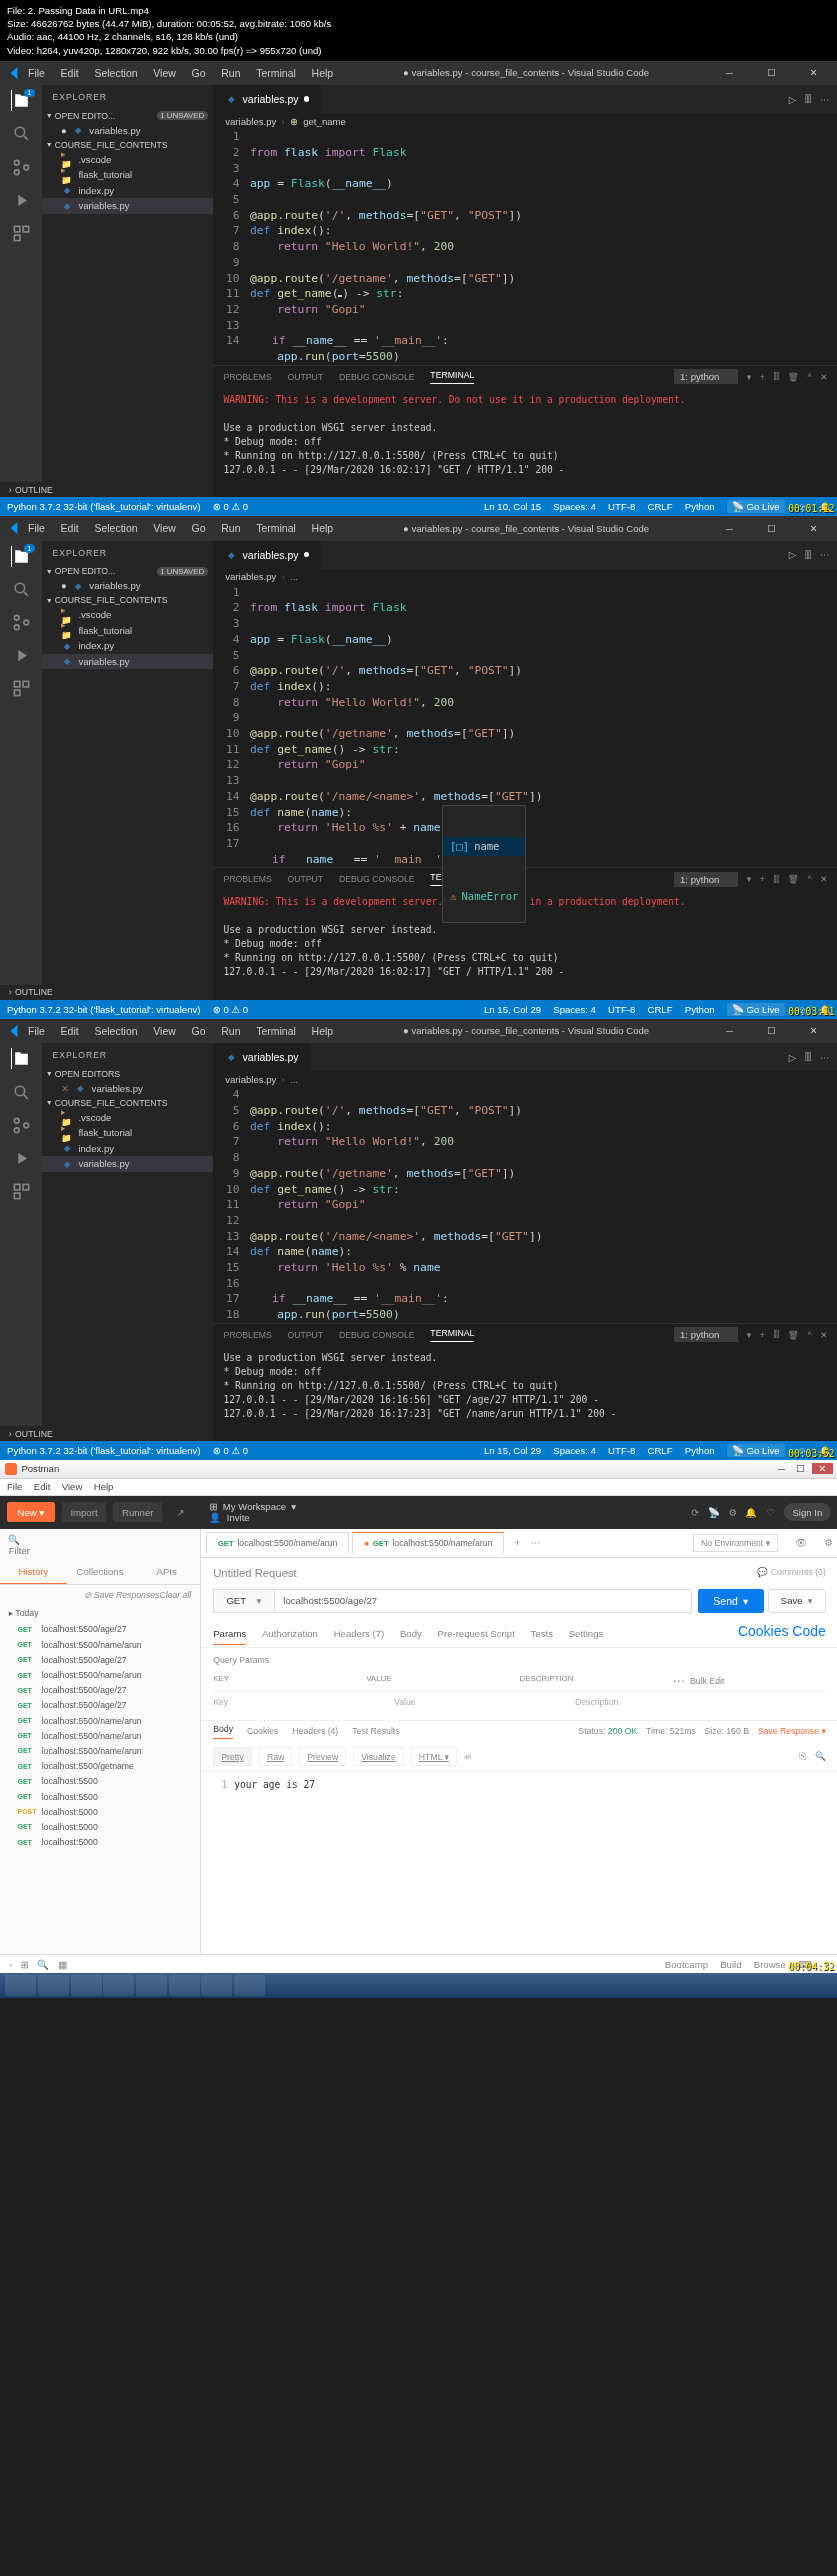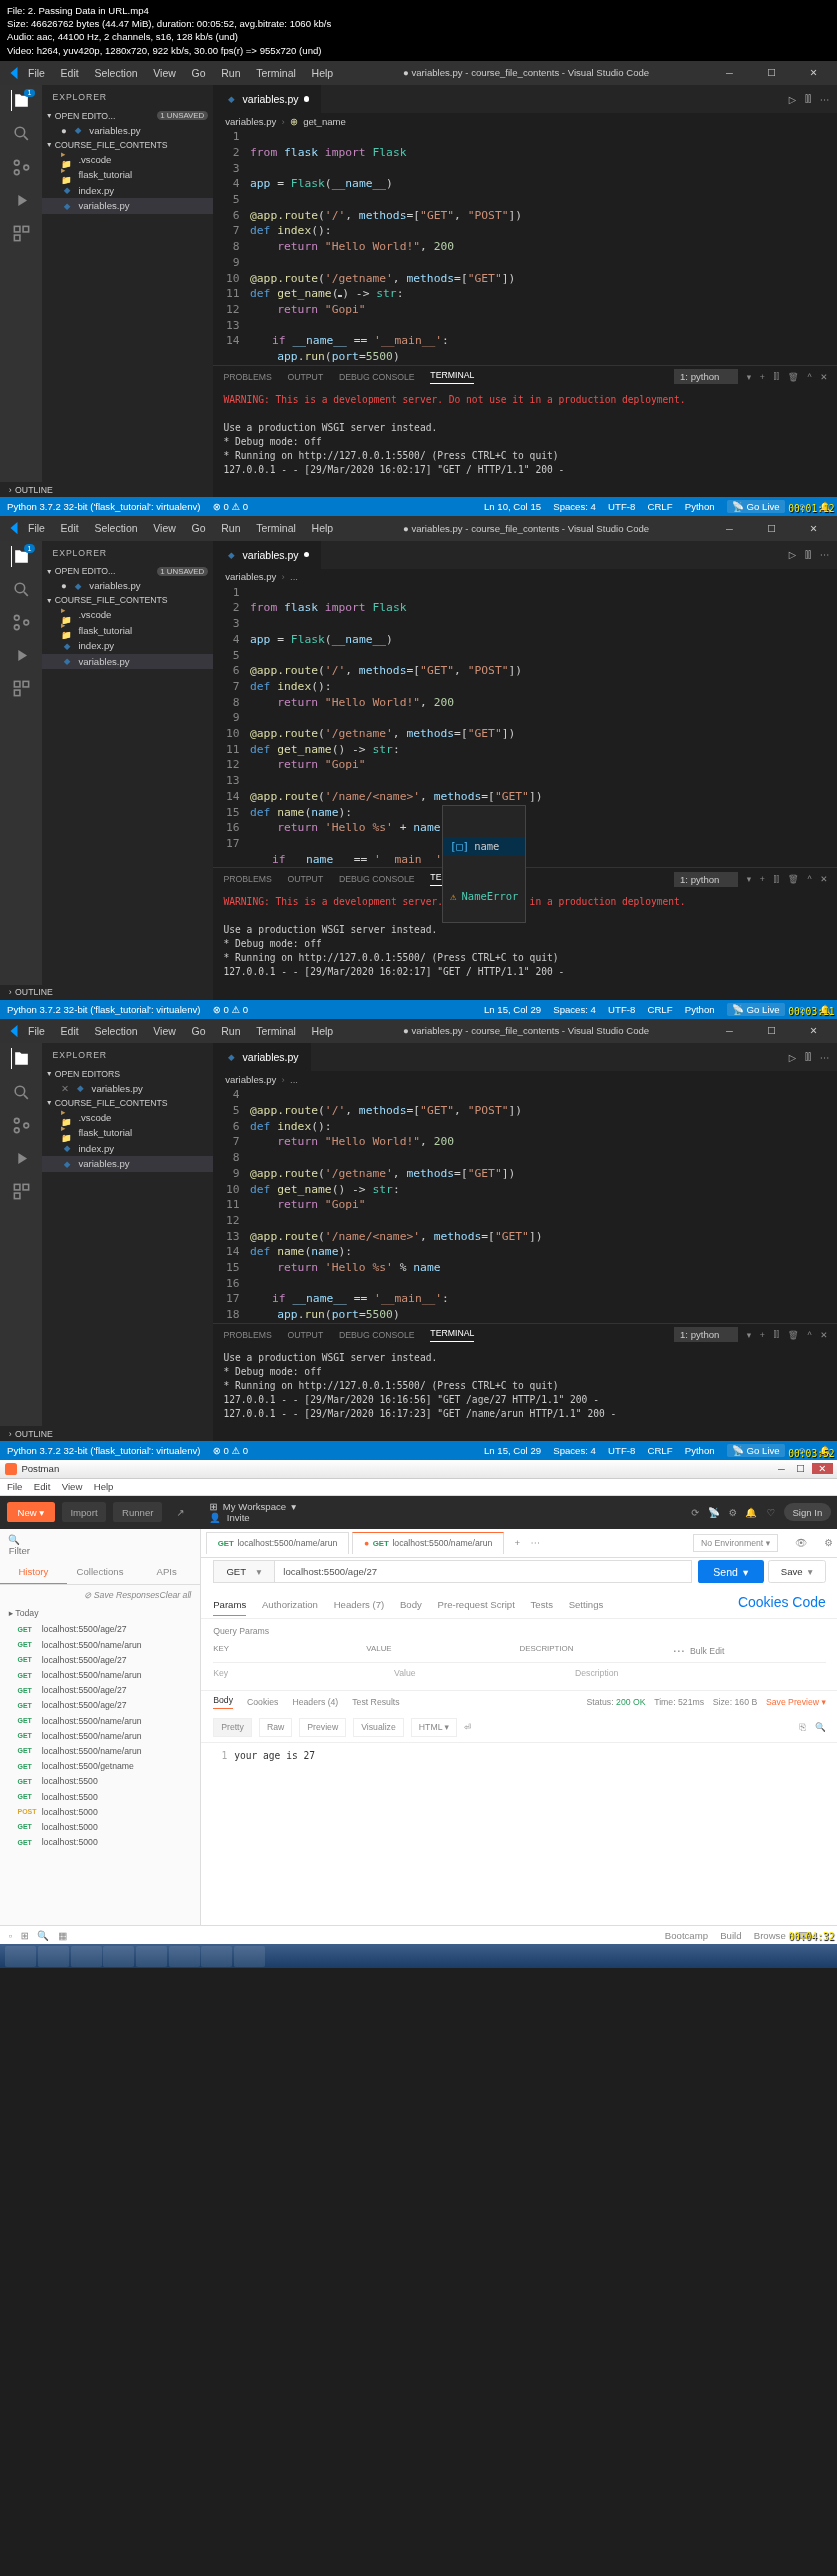--- a/index.html
+++ b/index.html
@@ -114,21 +114,21 @@
 .pm-params-head { display: flex; font-size: 7.9px; color: #888; border-bottom: 0.9px solid #eee; padding: 3.5px 0; }
 .pm-params-head div { flex: 1; }
 .pm-params-row { display: flex; font-size: 8.7px; color: #aaa; padding: 5.2px 0; }
 .pm-params-row div { flex: 1; }
 .pm-params-actions { display: flex; gap: 5.2px; align-items: center; font-size: 12.2px; color: #888; }
 .pm-resp-tabs { display: flex; padding: 3.5px 12.2px; gap: 14px; font-size: 8.7px; color: #888; align-items: center; border-top: 0.9px solid #eee; }
 .pm-resp-tabs .rt.active { color: #333; border-bottom: 1.7px solid #ff6c37; padding-bottom: 3.5px; }
 .pm-resp-status { margin-left: auto; display: flex; gap: 8.7px; font-size: 8.7px; }
 .pm-resp-status .ok { color: #2a9d5c; }
 .pm-resp-view { display: flex; padding: 5.2px 12.2px; gap: 7px; font-size: 8.7px; color: #888; align-items: center; border-bottom: 0.9px solid #eee; }
-.pm-resp-view .vtab { padding: 3.5px 7px; border: 0.9px solid #eee; }
+.pm-resp-view .vtab { padding: 3.5px 7px; border: 0.9px solid #eee; text-decoration: underline; }
 .pm-resp-view .vtab.active { background: #f3f3f3; }
 .pm-resp-body { padding: 7px 12.2px; font-family: Consolas, monospace; font-size: 9.6px; display: flex; }
 .pm-resp-ln { width: 21px; color: #aaa; text-align: right; padding-right: 7px; }
 .pm-bottom { border-top: 0.9px solid #ddd; padding: 3.5px 8.7px; display: flex; gap: 8.7px; font-size: 9.6px; color: #888; align-items: center; }
 .pm-taskbar { background: linear-gradient(#3e5f8a,#1a3c66); height: 24.4px; display: flex; align-items: center; padding: 0 5.2px; gap: 1.7px; }
 .pm-task { width: 31px; height: 21px; background: rgba(255,255,255,0.1); border-radius: 1.7px; }
 .icon-svg { fill: currentColor; }
 </style>
 </head>
 <body>
@@ -793,20 +793,24 @@
             <span>localhost:5500/name/arun</span>
           </div>
         <span style="padding:0 7px;color:#888">+</span>
         <span style="color:#888">⋯</span>
         <div class="pm-tabs-right">
           <div class="pm-env"><span>No Environment</span> ▾</div>
           <span style="color:#888">👁</span>
           <span style="color:#888">⚙</span>
         </div>
       </div>
+      <div class="pm-req-name">
+        <span>Untitled Request</span>
+        <span style="font-size:8.7px;color:#aaa">💬 <span>Comments (0)</span></span>
+      </div>
       <div class="pm-url-row">
         <div class="pm-method-sel">
             <span>GET</span>
             <span style="color:#888">▾</span>
           </div>
         <div class="pm-url">localhost:5500/age/27</div>
         <div class="pm-send">
             <span>Send</span>
             <span>▾</span>
           </div>
@@ -845,21 +849,21 @@
       </div>
       <div class="pm-resp-tabs">
         <span class="rt active">Body</span>
         <span class="rt">Cookies</span>
         <span class="rt">Headers (4)</span>
         <span class="rt">Test Results</span>
         <div class="pm-resp-status">
           <span>Status: <span class="ok">200 OK</span></span>
           <span>Time: 521ms</span>
           <span>Size: 160 B</span>
-          <span style="color:#ff6c37"><span>Save Preview</span> ▾</span>
+          <span style="color:#ff6c37"><span>Save Response</span> ▾</span>
         </div>
       </div>
       <div class="pm-resp-view">
         <span class="vtab active">Pretty</span>
         <span class="vtab">Raw</span>
         <span class="vtab">Preview</span>
         <span class="vtab">Visualize</span>
         <span class="vtab"><span>HTML</span> ▾</span>
         <span>⏎</span>
         <div style="margin-left:auto; display:flex; gap:8.7px;">

